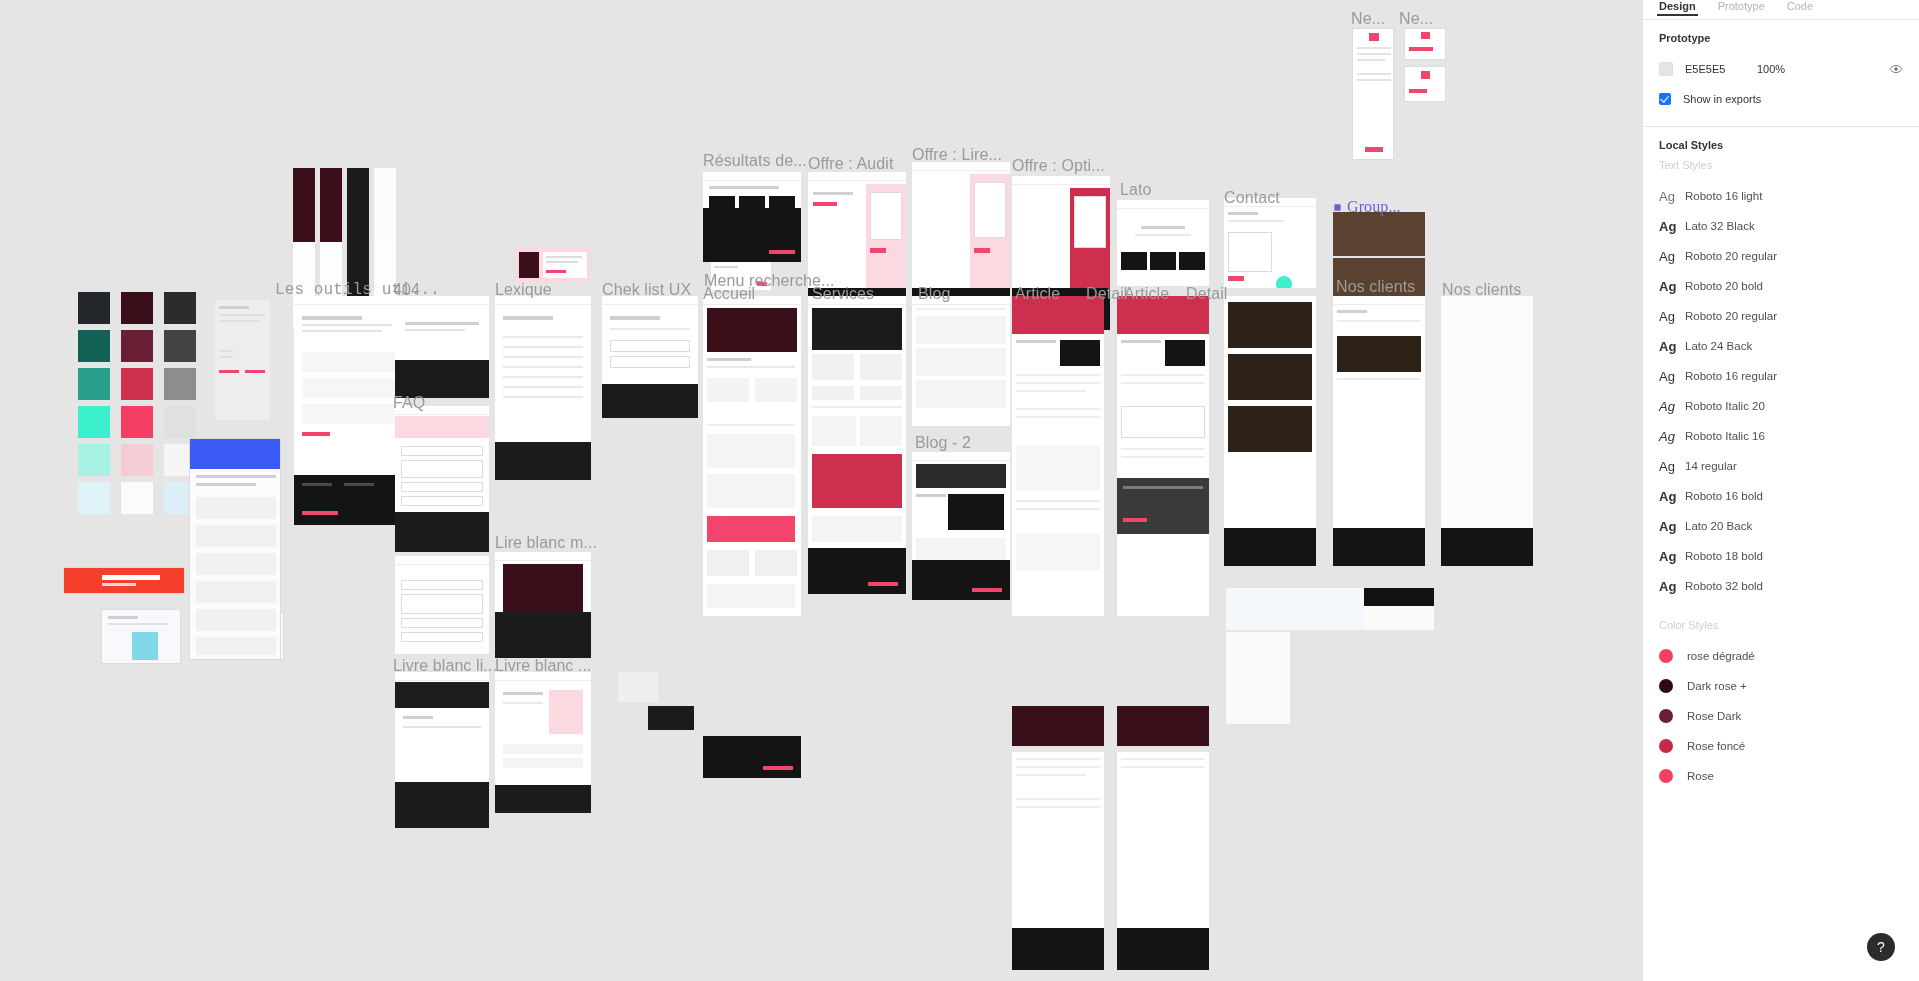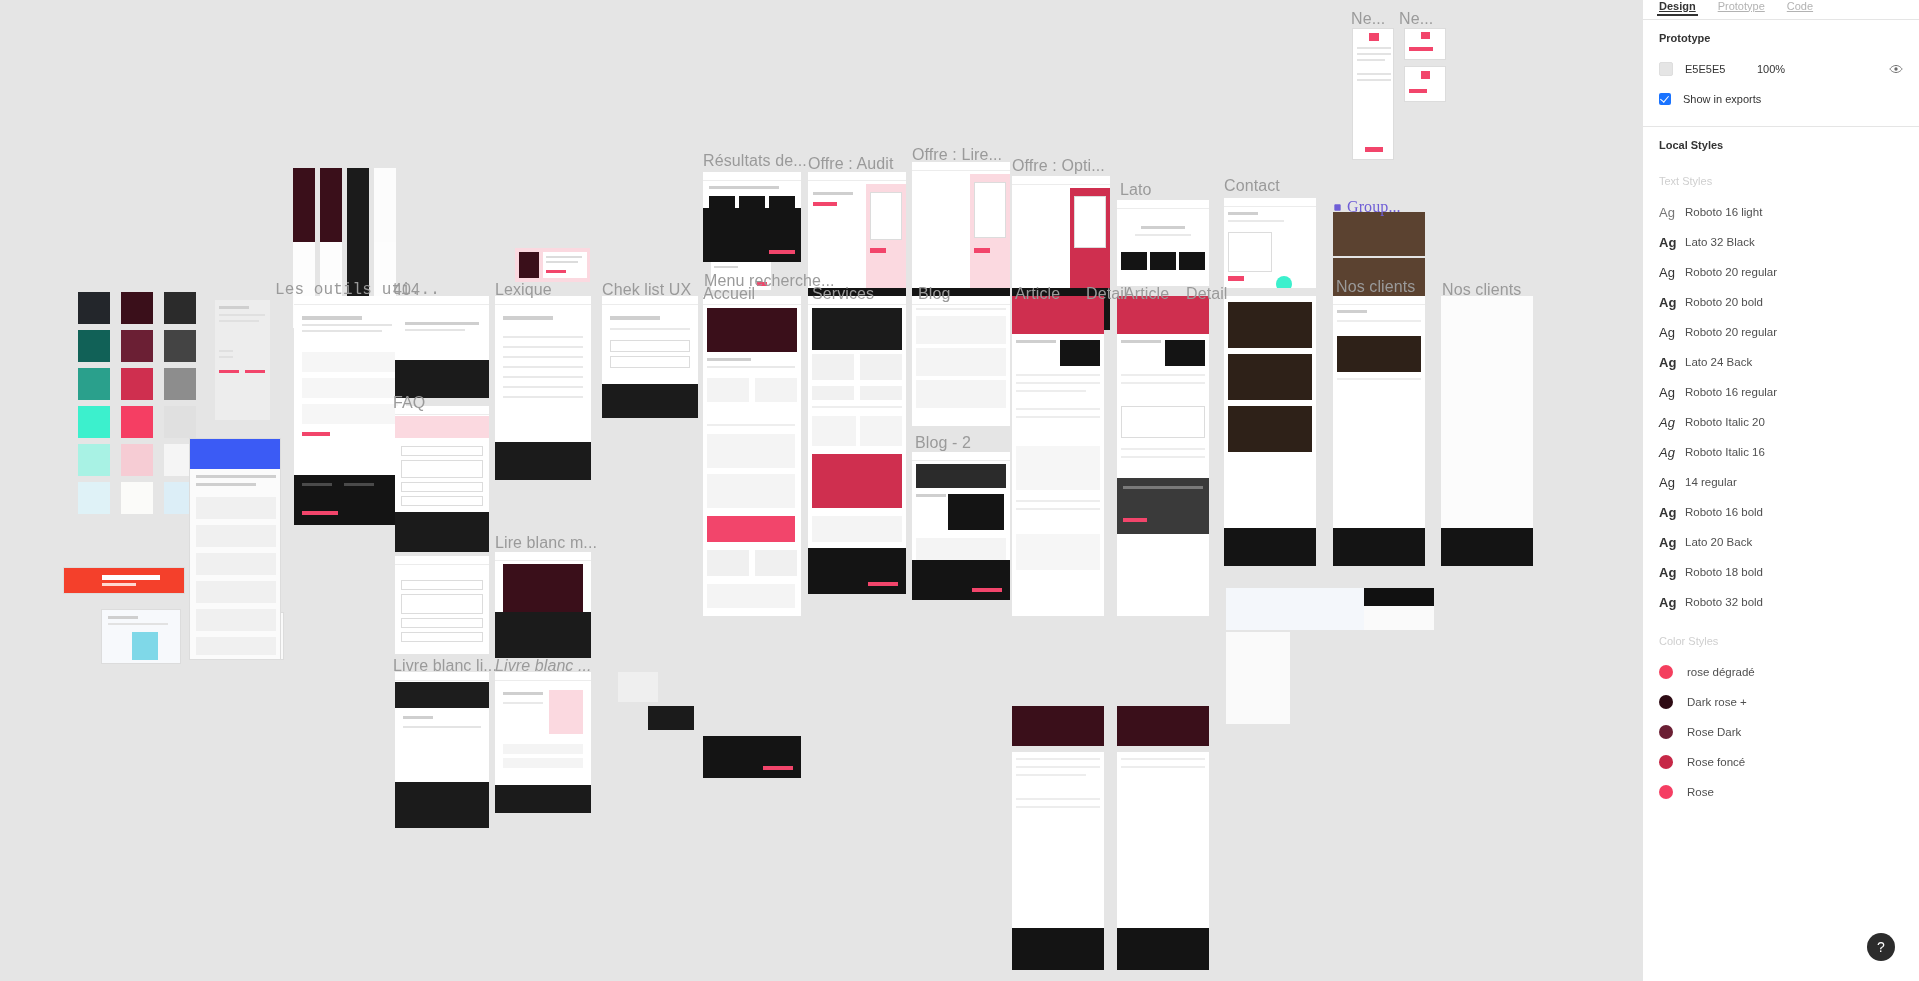--- a/index.html
+++ b/index.html
@@ -69,21 +69,21 @@
     font-size:11px;
     color:#333;
     overflow:hidden;
   }
   #tabs{
     display:flex; align-items:center; gap:22px;
     height:20px; padding:0 16px;
     border-bottom:1px solid #e5e5e5;
     position:relative;
   }
-  .tab{ font-size:11px; color:#b3b3b3; position:relative; top:-4px;text-decoration:underline;}
+  .tab{ font-size:11px; color:#b3b3b3; position:relative; top:-4px;}
   .tab.active{ color:#333; font-weight:bold; }
   .tab.active:after{
     content:""; position:absolute; left:-2px; right:-2px; bottom:-4px;
     height:2px; background:#333;
   }
 
   .section{ padding:12px 16px 4px 16px; }
   .section-title{ font-size:11px; font-weight:bold; color:#333; margin-bottom:14px; }
   .row{ display:flex; align-items:center; height:22px; }
   .chip{
@@ -512,41 +512,41 @@
   </div>
   <div class="ab" style="left:1226px;top:632px;width:64px;height:92px;background:#fafafa;"></div>
 
 <div class="frame-label" style="left: 1351px; top: 10px;"><span>Ne...</span></div>
     <div class="frame-label" style="left: 1399px; top: 10px;"><span>Ne...</span></div>
     <div class="frame-label" style="left: 703px; top: 152px;"><span>Résultats de...</span></div>
     <div class="frame-label" style="left: 808px; top: 155px;"><span>Offre : Audit</span></div>
     <div class="frame-label" style="left: 912px; top: 146px;"><span>Offre : Lire...</span></div>
     <div class="frame-label" style="left: 1012px; top: 157px;"><span>Offre : Opti...</span></div>
     <div class="frame-label" style="left: 1120px; top: 181px;"><span>Lato</span></div>
-    <div class="frame-label" style="left: 1224px; top: 177px;"><span>Contact</span></div>
+    <div class="frame-label" style="left: 1224px; top: 189px;"><span>Contact</span></div>
     <div class="frame-label component" style="left: 1333px; top: 198px; font-family: Liberation Serif, serif;"><span class="cicon"></span><span>Group...</span></div>
     <div class="frame-label" style="left: 275px; top: 281px; font-family: Liberation Mono, monospace;"><span>Les outils uti...</span></div>
     <div class="frame-label" style="left: 393px; top: 281px;"><span>404</span></div>
     <div class="frame-label" style="left: 495px; top: 281px;"><span>Lexique</span></div>
     <div class="frame-label" style="left: 602px; top: 281px;"><span>Chek list UX</span></div>
     <div class="frame-label" style="left: 704px; top: 272px;"><span>Menu recherche...</span></div>
     <div class="frame-label" style="left: 703px; top: 285px;"><span>Accueil</span></div>
     <div class="frame-label" style="left: 812px; top: 285px;"><span>Services</span></div>
     <div class="frame-label" style="left: 918px; top: 285px;"><span>Blog</span></div>
     <div class="frame-label" style="left: 1015px; top: 285px;"><span>Article</span></div>
     <div class="frame-label" style="left: 1086px; top: 285px;"><span>Detail</span></div>
     <div class="frame-label" style="left: 1124px; top: 285px;"><span>Article</span></div>
     <div class="frame-label" style="left: 1186px; top: 285px;"><span>Detail</span></div>
     <div class="frame-label" style="left: 1442px; top: 281px;"><span>Nos clients</span></div>
     <div class="frame-label" style="left: 1336px; top: 278px;"><span>Nos clients</span></div>
     <div class="frame-label" style="left: 393px; top: 394px;"><span>FAQ</span></div>
     <div class="frame-label" style="left: 915px; top: 434px;"><span>Blog - 2</span></div>
     <div class="frame-label" style="left: 495px; top: 534px;"><span>Lire blanc m...</span></div>
     <div class="frame-label" style="left: 393px; top: 657px;"><span>Livre blanc li...</span></div>
-    <div class="frame-label" style="left: 495px; top: 657px; font-style: italic;"><span>Livre blanc ...</span></div>
+    <div class="frame-label" style="left: 495px; top: 657px;"><span>Livre blanc ...</span></div>
   </div>
 
 <div id="panel">
 
   <div id="tabs">
     <div class="tab active">Design</div>
     <div class="tab">Prototype</div>
     <div class="tab">Code</div>
   </div>
 
@@ -567,21 +567,21 @@
 
     <div class="checkrow">
       <div class="checkbox"></div>
       <div class="checklabel">Show in exports</div>
     </div>
   </div>
 
   <div class="divider"></div>
 
   <div class="section" style="padding-bottom:0;">
-    <div class="section-title" style="margin-bottom:20px;">Local Styles</div>
+    <div class="section-title" style="margin-bottom:4px;">Local Styles</div>
   </div>
   <div class="sub-title">Text Styles</div>
 
   <div id="text-styles-list">
       <div class="style-row">
         <div class="ag light">Ag</div>
         <div class="style-name">Roboto 16 light</div>
       </div>
       <div class="style-row">
         <div class="ag bold">Ag</div>

